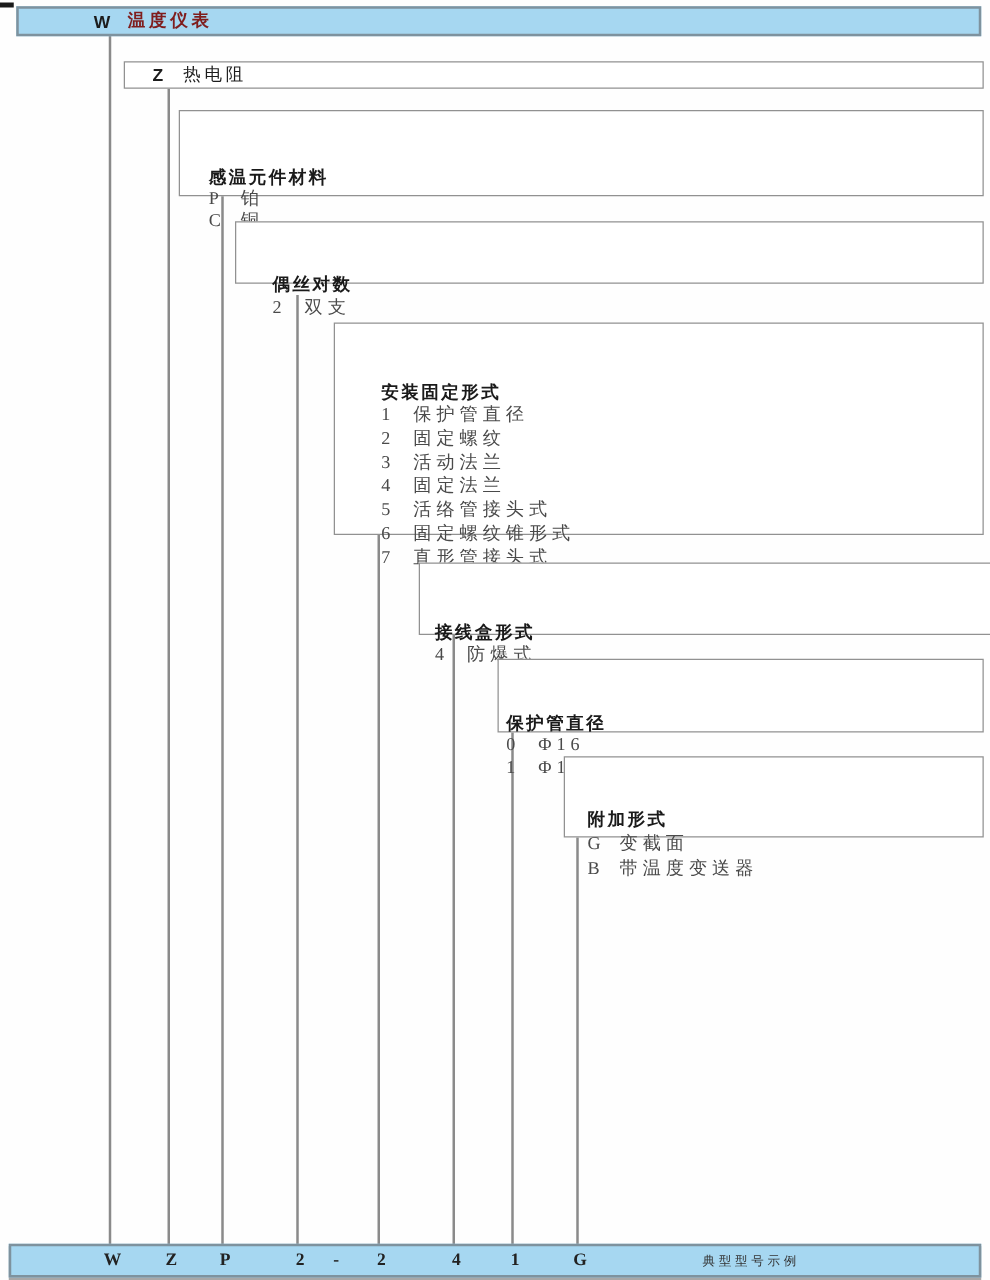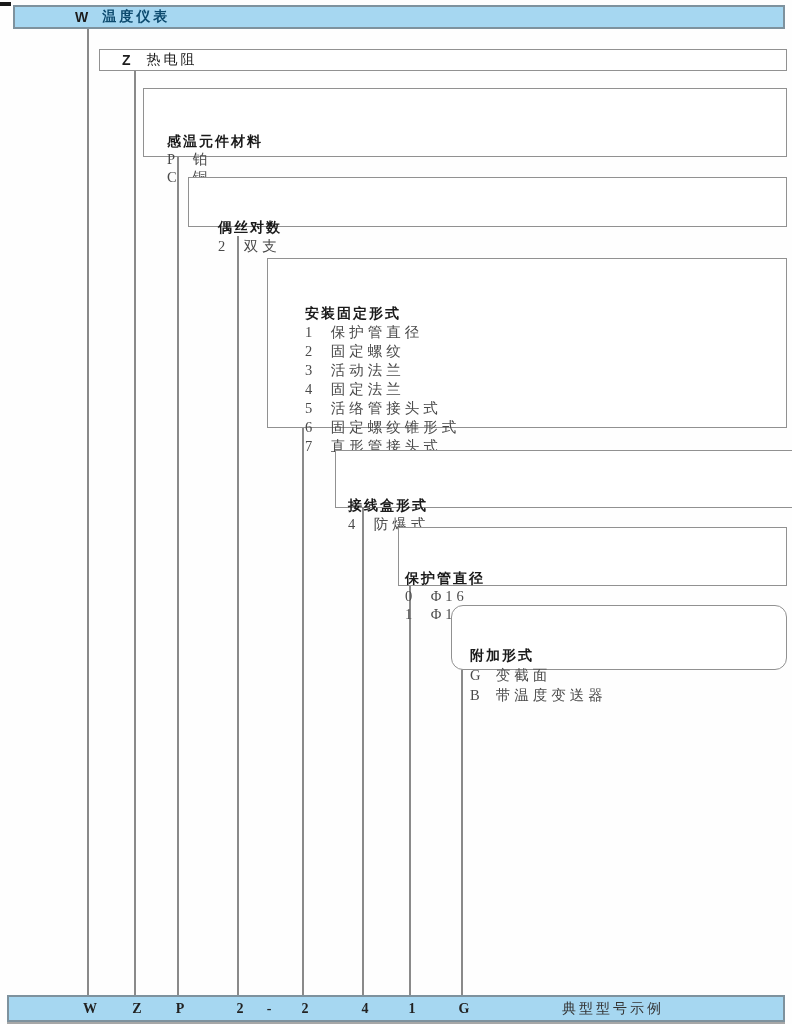--- a/index.html
+++ b/index.html
@@ -27,21 +27,21 @@
   }
   .bar.top { left: 13px; top: 5px; width: 772px; height: 24px; padding-left: 60px; }
   .bar.bottom { left: 7px; top: 995px; width: 778px; height: 27px; box-shadow: 0 2px 0 #a7a7a7; }
   .bar .code {
     font-family: "Liberation Sans", sans-serif;
     font-weight: bold; font-size: 14px; color: #1c1c1c;
     margin-right: 14px;
   }
   .bar .title {
     font-family: Liberation Serif, serif;
-    font-weight: bold; font-size: 14px; color: #0c4a6e;
+    font-weight: bold; font-size: 14px; color: #7f1d1d;
     letter-spacing: 3px;
   }
   .box {
     position: absolute;
     background: #ffffff;
     border: 1.5px solid #919191;
     box-sizing: border-box;
   }
   .hdr {
     font-family: "Liberation Sans", sans-serif;
@@ -53,39 +53,39 @@
   .item .ilbl { letter-spacing: 4px; }
   
   .b2 { left: 99px; top: 49px; width: 688px; height: 22px; display: flex; align-items: center; padding-left: 22px; }
   .b2 .code { font-family: "Liberation Sans", sans-serif; font-weight: bold; font-size: 14px; color: #1c1c1c; margin-right: 16px; }
   .b2 .title { font-family: "Liberation Sans", sans-serif; font-weight: normal; font-size: 14px; color: #1c1c1c; letter-spacing: 3px; }
   .b3 { left: 143px; top: 88px;  width: 644px; height: 69px;  padding: 7px 0 0 23px; line-height: 18px; }
   .b4 { left: 188px; top: 177px; width: 599px; height: 50px;  padding: 4px 0 0 29px; line-height: 19px; }
   .b5 { left: 267px; top: 258px; width: 520px; height: 170px; padding: 9px 0 0 37px; line-height: 19px; }
   .b6 { left: 335px; top: 450px; width: 544px; height: 58px;  padding: 9px 0 0 12px; line-height: 19px; }
   .b7 { left: 398px; top: 527px; width: 389px; height: 59px;  padding: 5px 0 0 6px;  line-height: 18px; }
-  .b8 { left: 451px; top: 605px; width: 336px; height: 65px;  padding: 3px 0 0 18px; line-height: 20px; border-radius: 12px; }
+  .b8 { left: 451px; top: 605px; width: 336px; height: 65px;  padding: 3px 0 0 18px; line-height: 20px; }
   .vline { position: absolute; width: 2px; background: #8a8a8a; }
   .v1 { left: 87px;  top: 28px;  height: 968px; }
   .v2 { left: 134px; top: 70px;  height: 926px; }
   .v3 { left: 177px; top: 156px; height: 840px; }
   .v4 { left: 237px; top: 236px; height: 760px; }
   .v5 { left: 302px; top: 427px; height: 569px; }
   .v6 { left: 362px; top: 507px; height: 489px; }
   .v7 { left: 409px; top: 585px; height: 411px; }
   .v8 { left: 461px; top: 669px; height: 327px; }
   .bcode {
     position: absolute; top: 50%;
     transform: translate(-50%, -50%);
     font-size: 14px; font-weight: bold; color: #222222;
   }
   .blabel {
     position: absolute; left: 553px; top: 50%;
     transform: translateY(-50%);
-    font-size: 14px; color: #333333; letter-spacing: 3px;
+    font-size: 10px; color: #333333; letter-spacing: 3px;
   }
 </style>
 </head>
 <body>
 
 <div class="page">
 
   <div class="artifact"></div>
 
   <div class="vline v1"></div>

